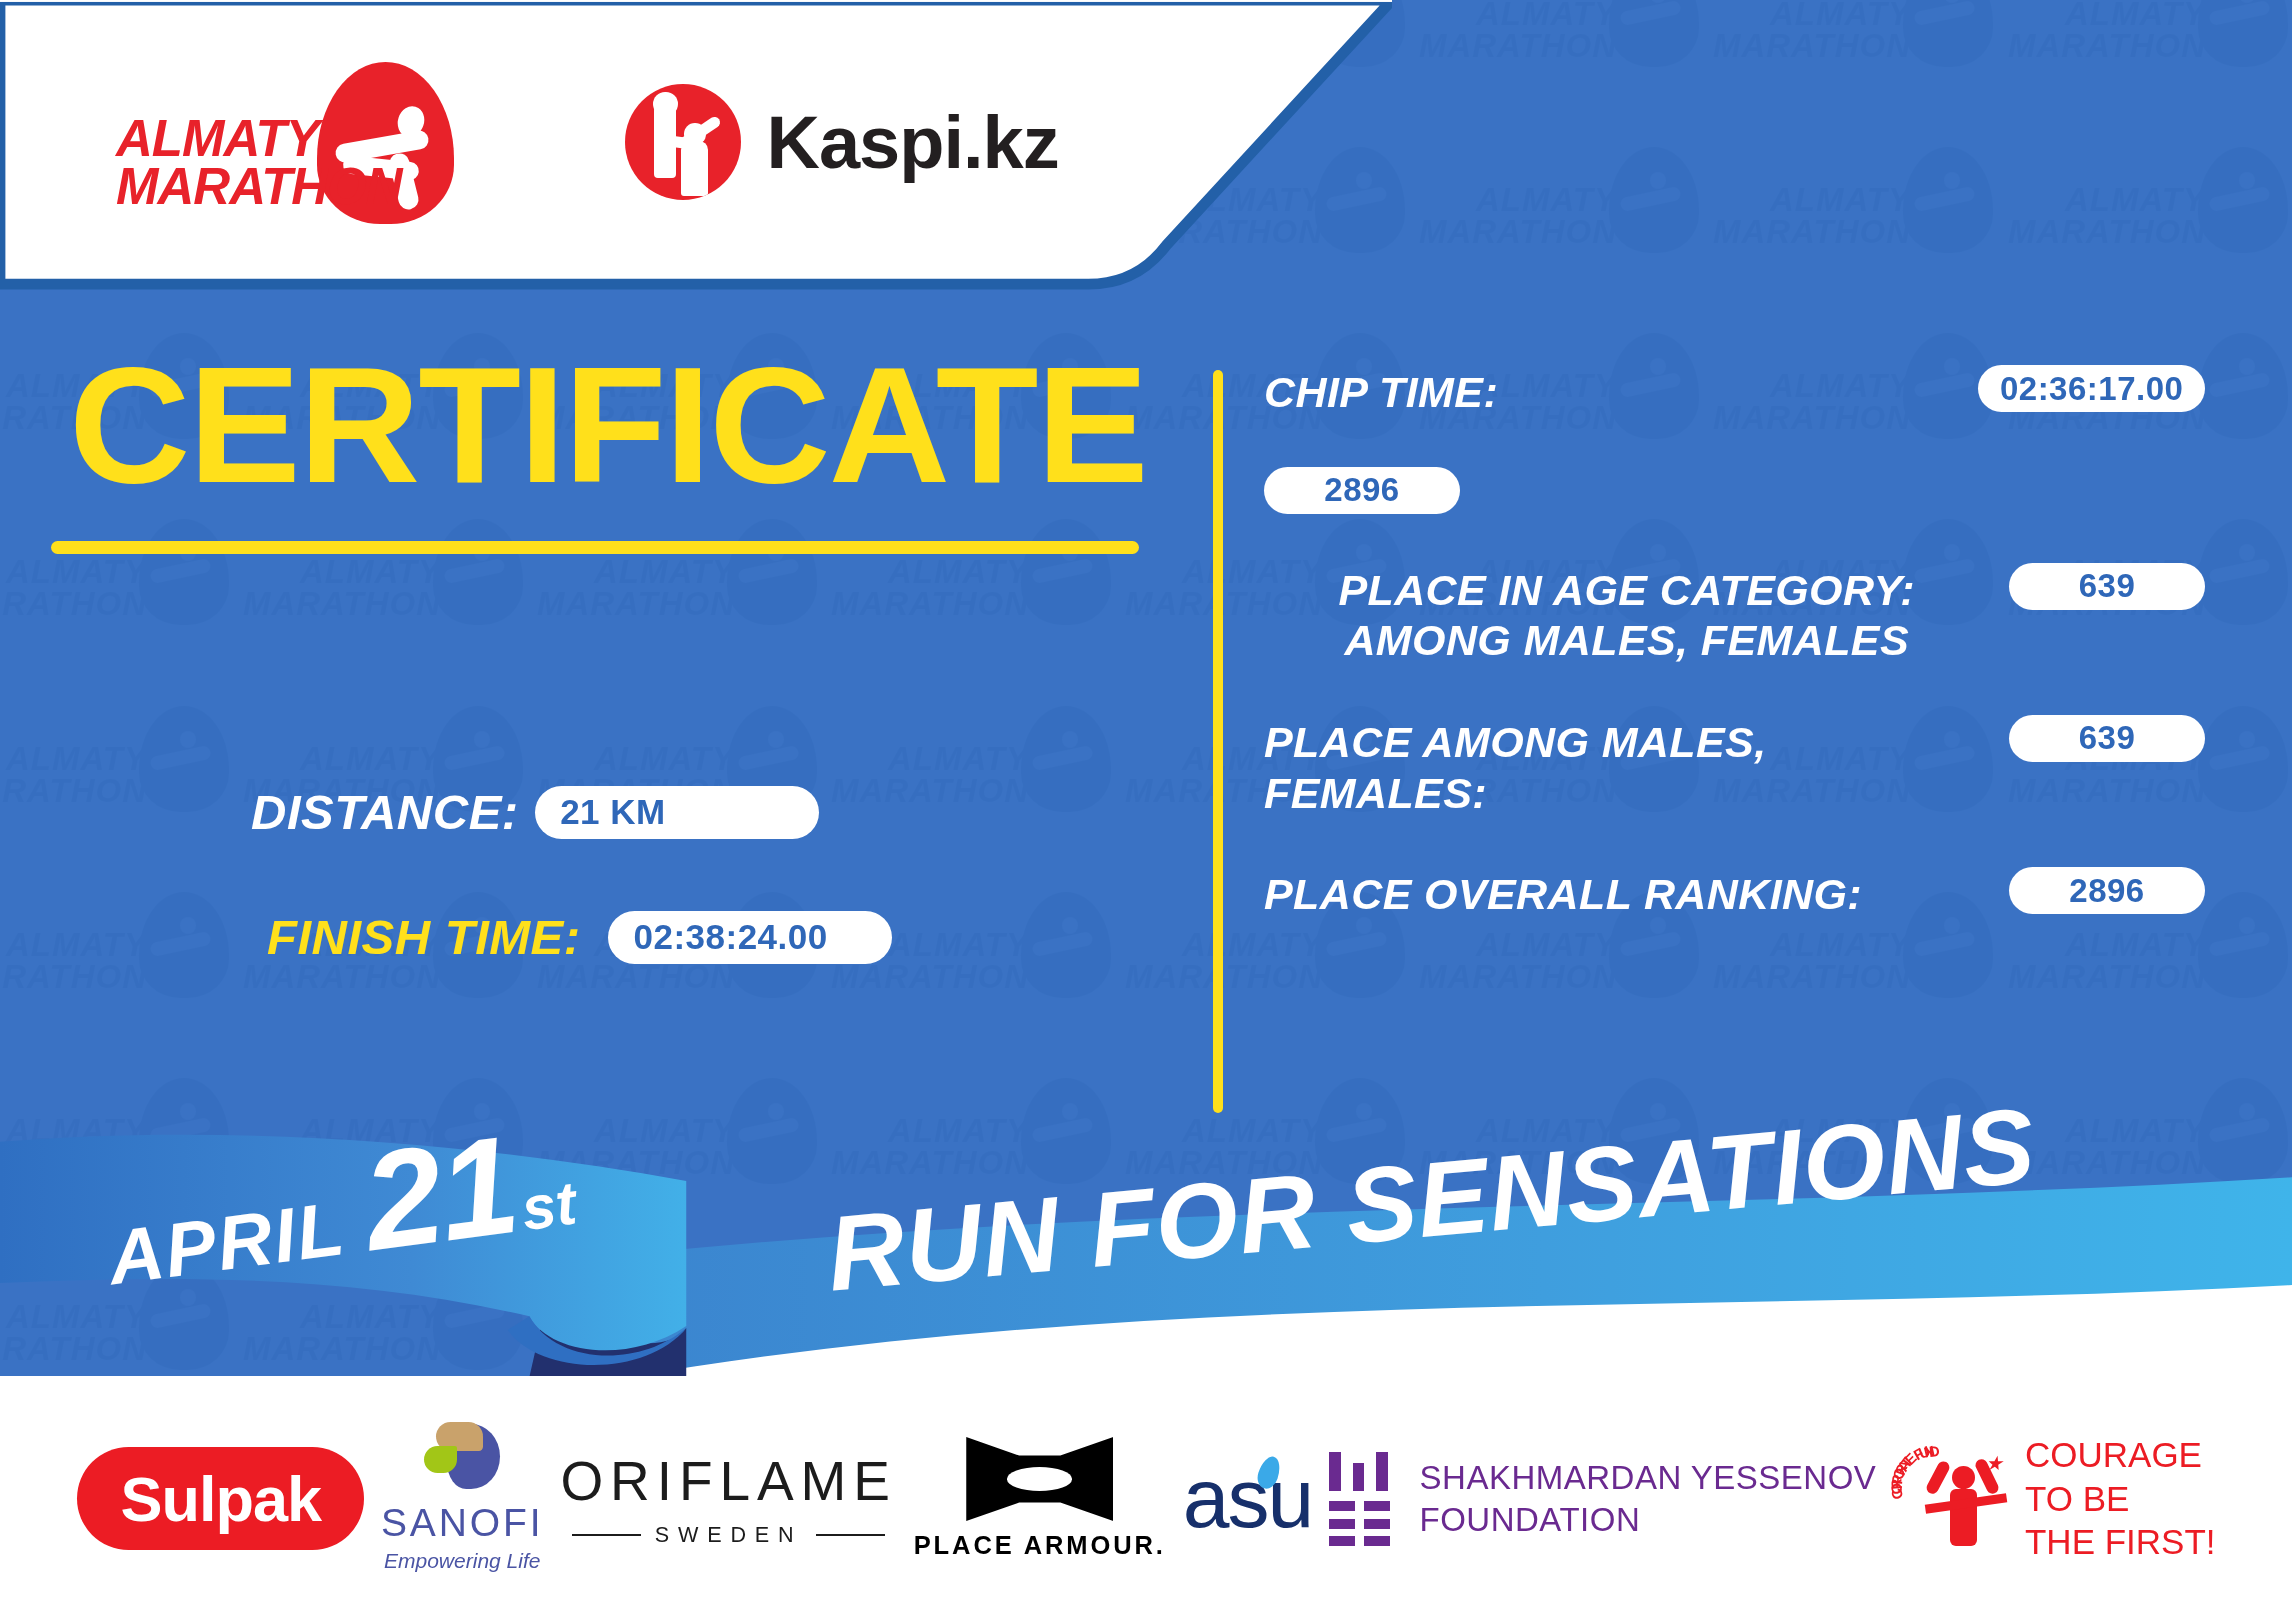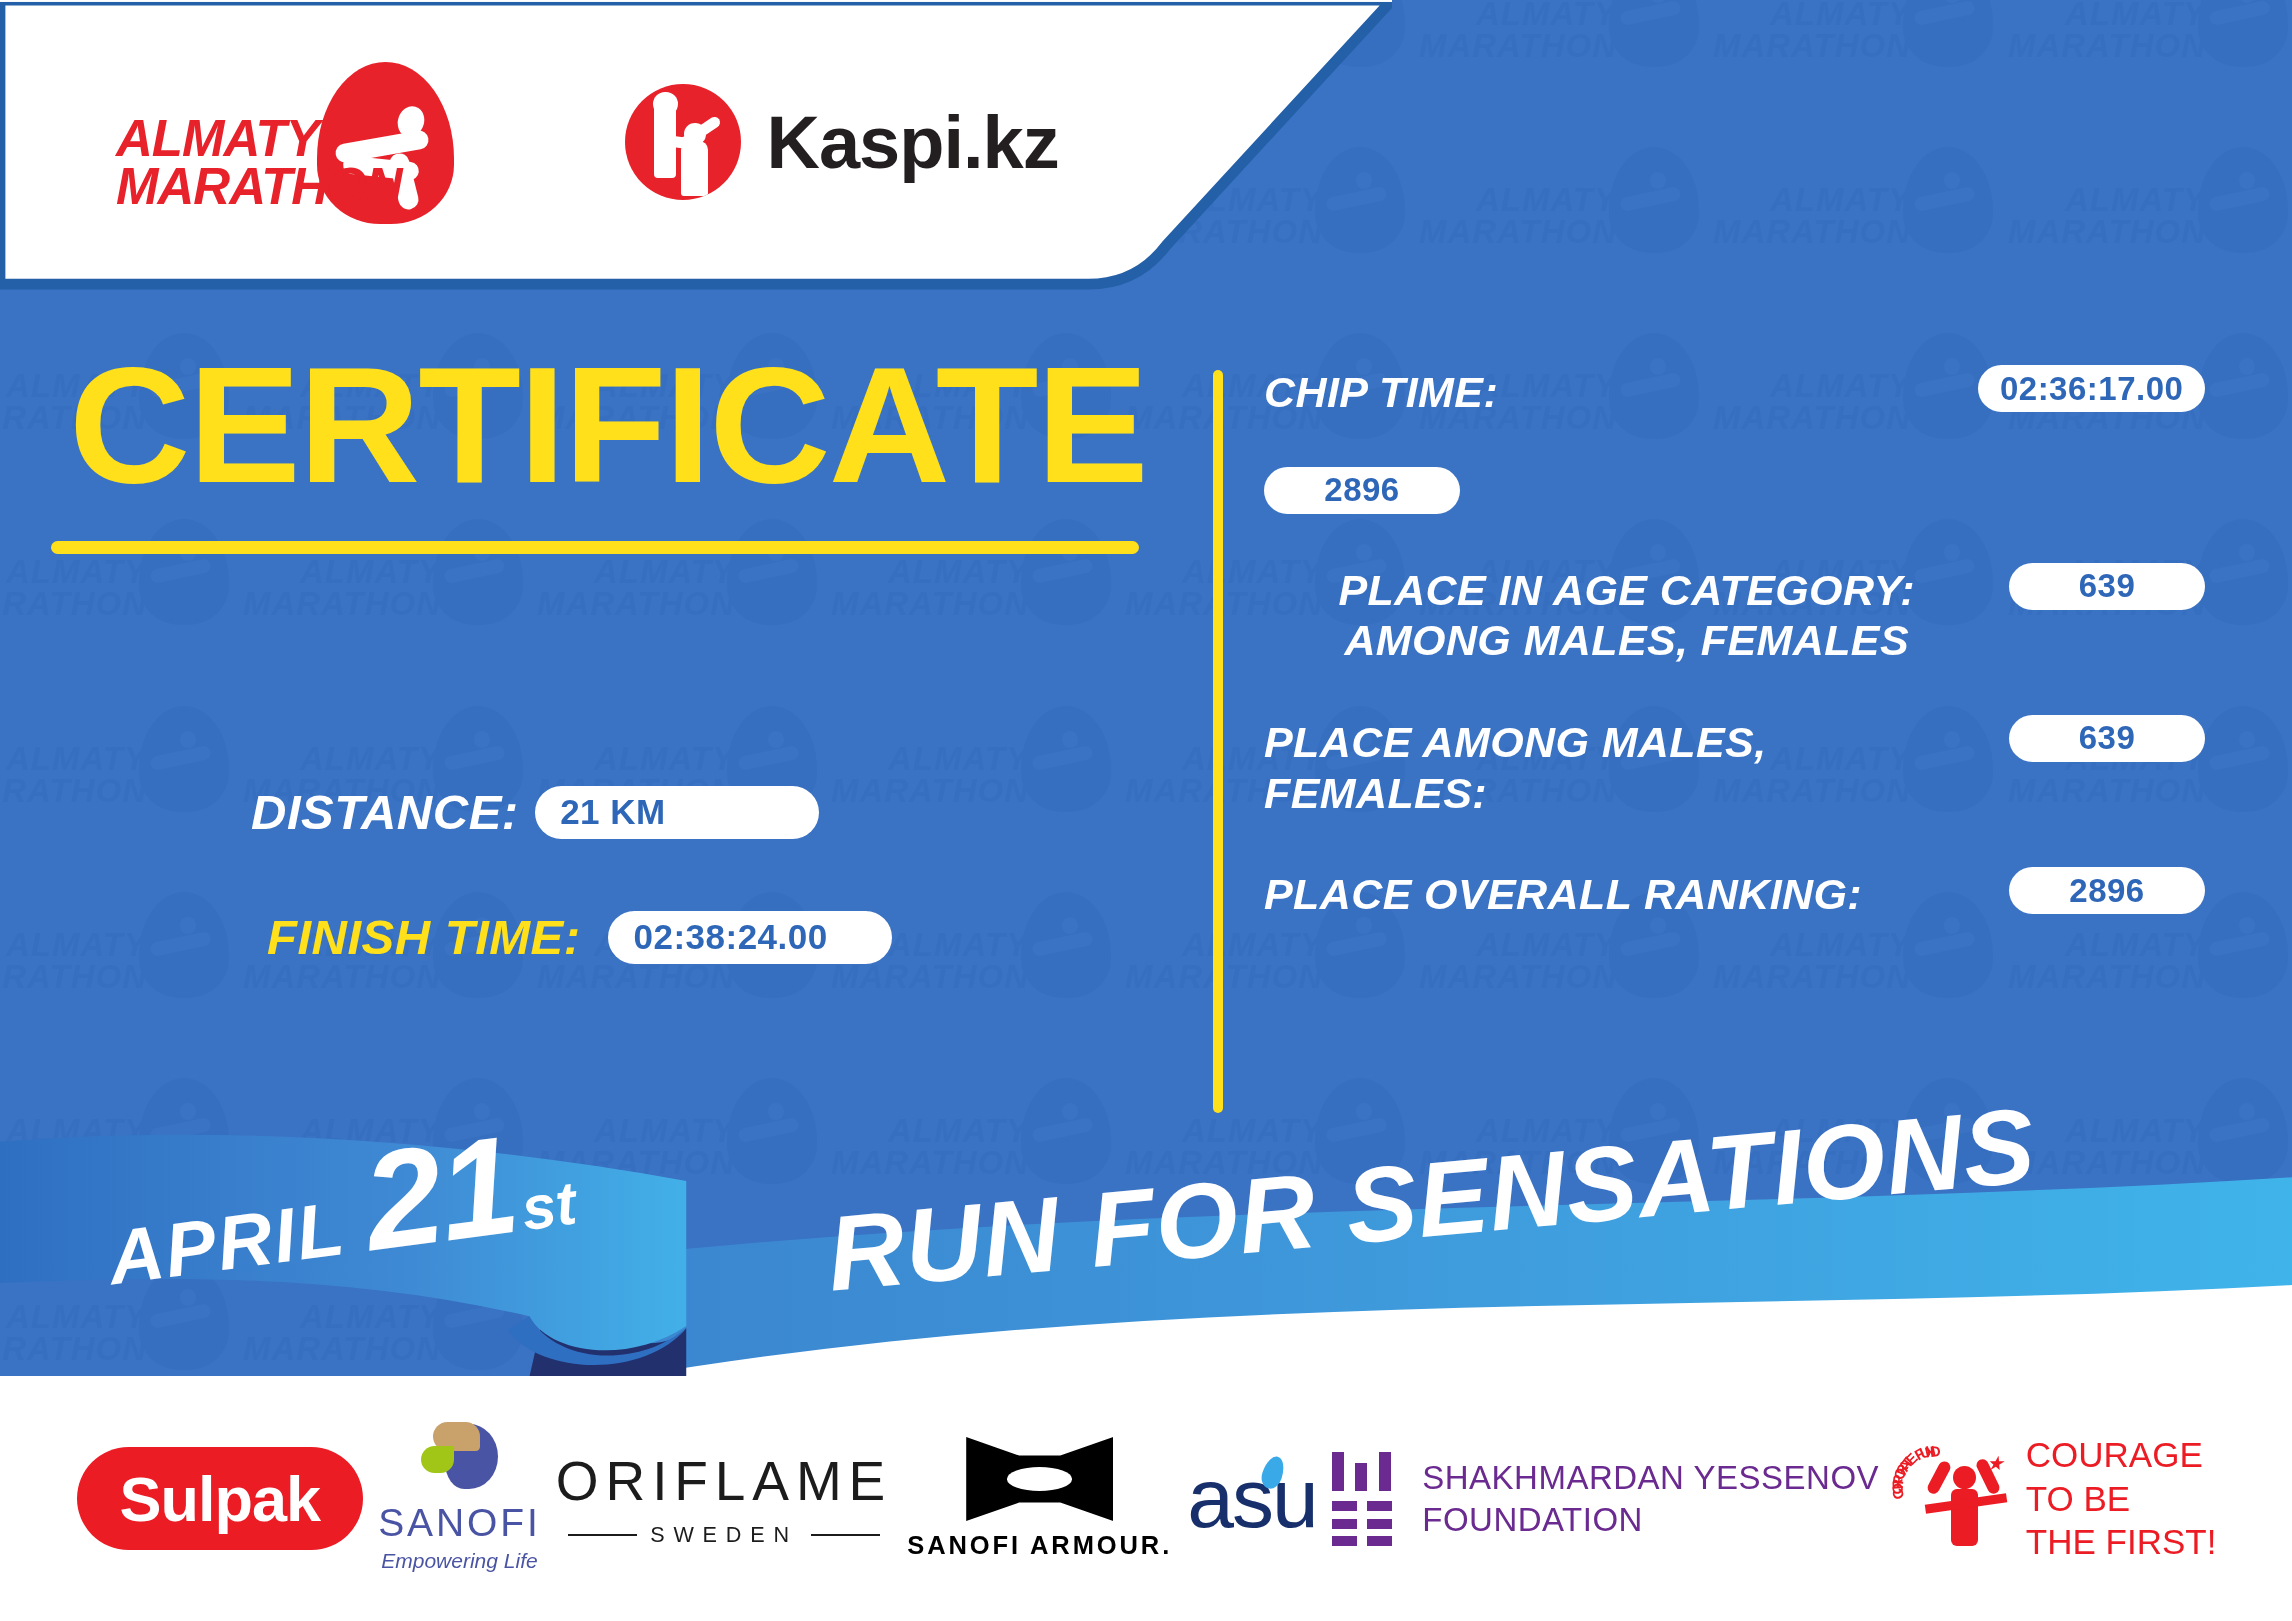--- a/index.html
+++ b/index.html
@@ -856,21 +856,21 @@
           <i></i>
           <span>SWEDEN</span>
           <i></i>
         </div>
       </div>
     </div>
 
     <div class="sp ua">
       <div>
         <div class="mark"></div>
-        <div class="nm">SANOFI ARMOUR.</div>
+        <div class="nm">PLACE ARMOUR.</div>
       </div>
     </div>
 
     <div class="sp">
       <div class="asu">
         <span class="nm">asu</span>
         <i class="dot"></i>
       </div>
     </div>
 

